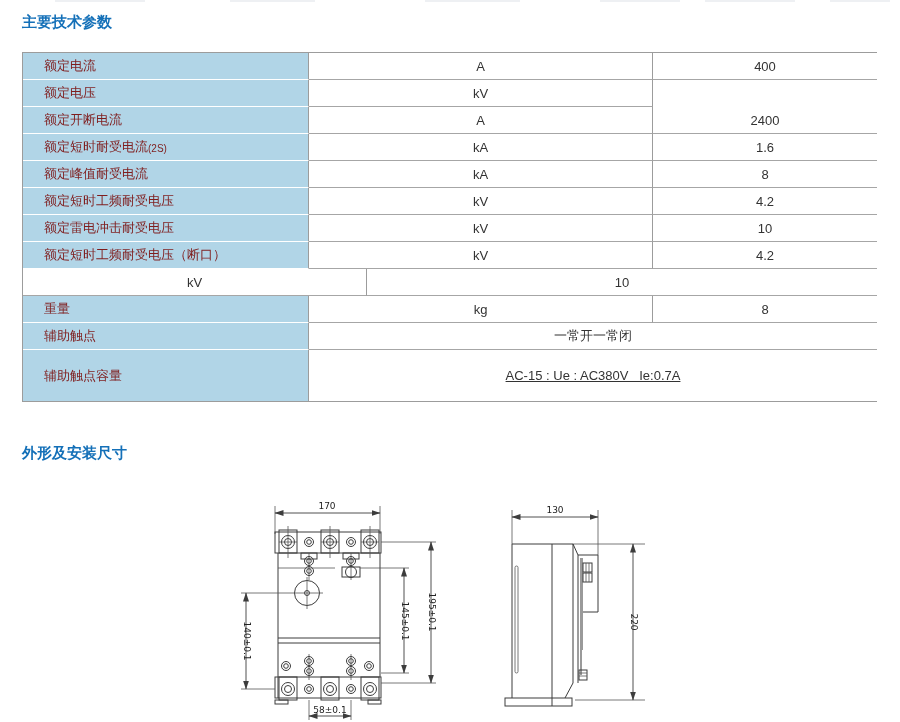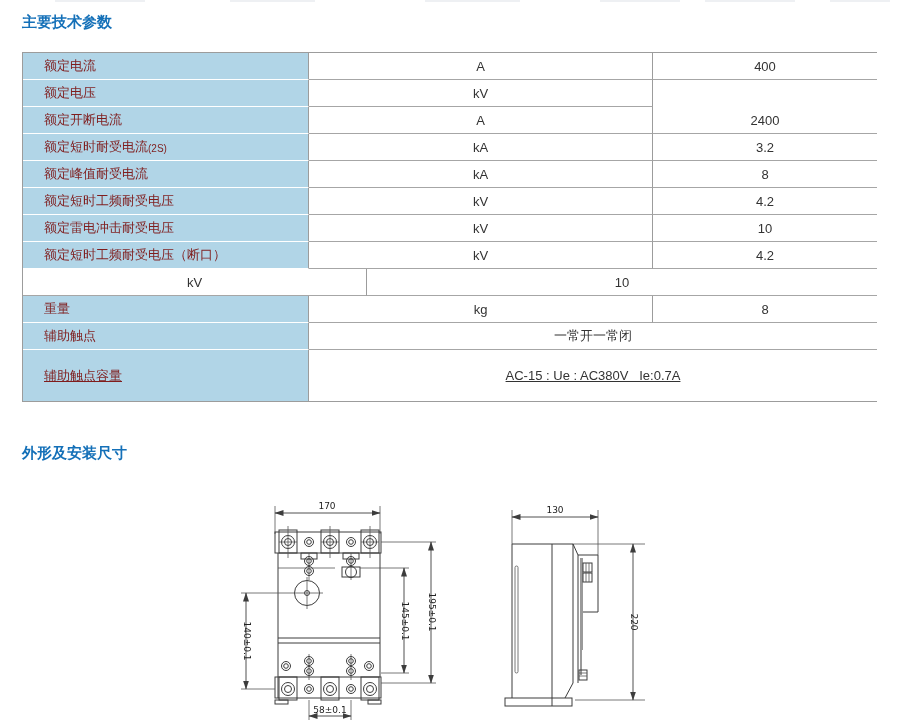--- a/index.html
+++ b/index.html
@@ -14,21 +14,21 @@
   #title1 { top:13px; }
   #title2 { top:444px; }
 
   .spec-table { position:absolute; left:22px; top:52px; width:855px;
     border-top:1px solid #9c9c9c; border-left:1px solid #9c9c9c; border-bottom:1px solid #9c9c9c; }
   .row { display:flex; width:100%; height:27px; }
   .row.tall { height:51px; }
   .c-label { width:286px; background:#b1d5e7; border-right:1px solid #9c9c9c;
     border-bottom:1px solid #ffffff; display:flex; align-items:center;
     padding-left:21px; font-size:13px; color:#7f1d1d; }
-  .row:last-child .c-label { border-bottom:none;text-decoration:underline; }
+  .row:last-child .c-label { border-bottom:none; }
   .c-label .small { font-size:10px; margin-top:2px; }
   .c-unit { width:344px; border-right:1px solid #9c9c9c; border-bottom:1px solid #a6a6a6;
     display:flex; align-items:center; justify-content:center; font-size:13px; }
   .c-value { flex:1; border-bottom:1px solid #a6a6a6; display:flex; align-items:center;
     justify-content:center; font-size:13px; }
   .c-merged { flex:1; border-bottom:1px solid #a6a6a6; display:flex; flex-direction:column;
     align-items:center; justify-content:center; font-size:13px; }
   .c-merged .pre { white-space:pre; line-height:17px; text-align:left;text-decoration:underline; }
   .row:last-child .c-merged { border-bottom:none; }
 
@@ -78,21 +78,21 @@
         </div>
       <div class="c-unit">A</div>
       <div class="c-value">2400</div>
     </div>
     <div class="row">
       <div class="c-label">
           <span>额定短时耐受电流</span>
           <span class="small">(2S)</span>
         </div>
       <div class="c-unit">kA</div>
-      <div class="c-value">3.2</div>
+      <div class="c-value">1.6</div>
     </div>
     <div class="row">
       <div class="c-label">
           <span>额定峰值耐受电流</span>
         </div>
       <div class="c-unit">kA</div>
       <div class="c-value">8</div>
     </div>
     <div class="row">
       <div class="c-label">

